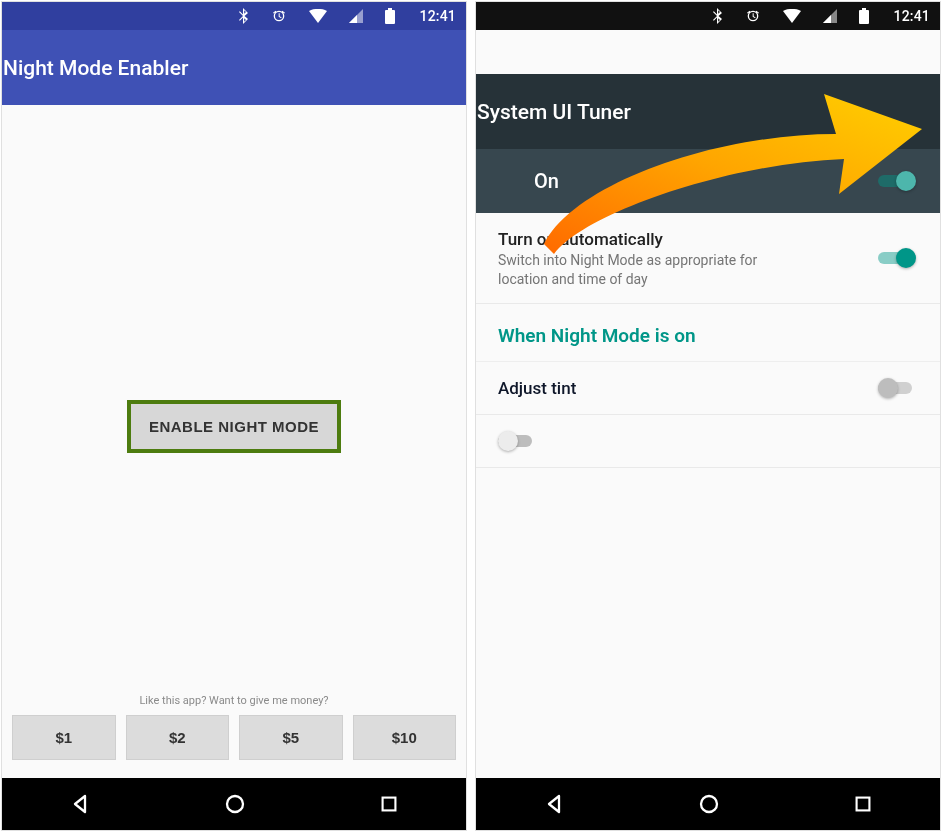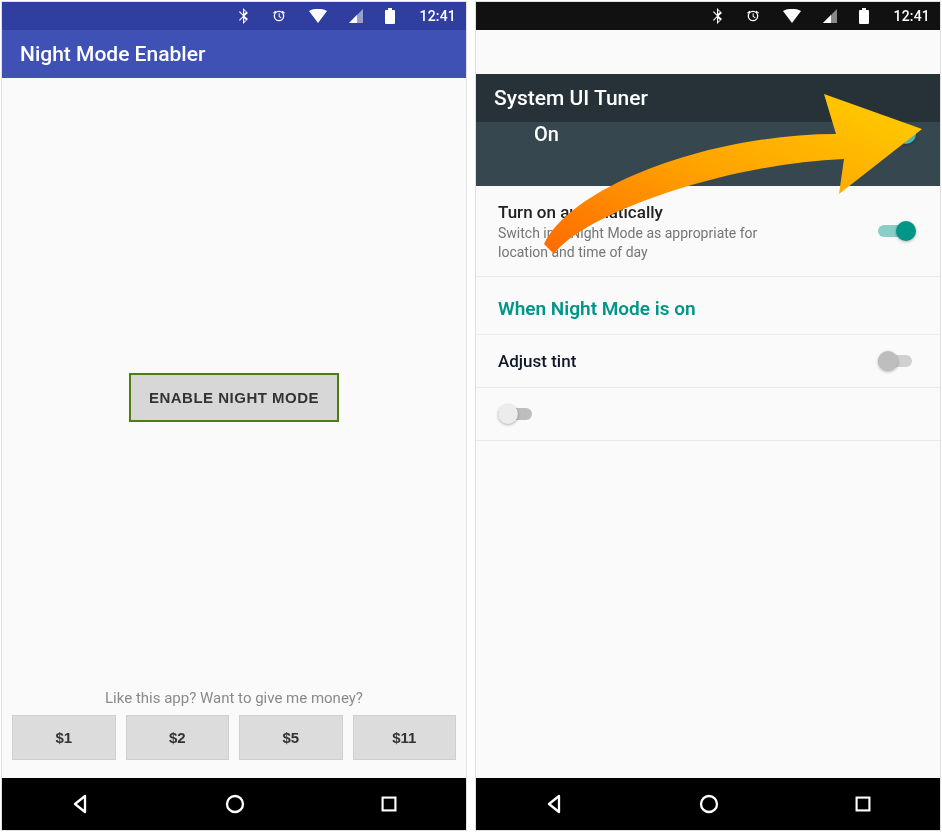--- a/index.html
+++ b/index.html
@@ -34,72 +34,72 @@
     color: #fff;
     font-size: 14px;
     font-weight: 500;
   }
   .sb-indigo { background: #303f9f; }
   .sb-dark   { background: #111111; }
   .statusbar svg { display:block; fill:#fff; }
   .time { margin-left: 2px; letter-spacing: .2px;}
   
   .appbar {
-    height: 48px;
-    display: flex;
-    align-items: center;
-    padding: 0 18px;
+    height: 75px;
+    display: flex;
+    align-items: center;
+    padding: 0 1px;
     color: #fff;
     font-size: 21px;
     font-weight: 500;
   }
   .ab-indigo { background: #3f51b5; }
   .ab-dark   { background: #263238; margin-top: 44px; }
   
   .left-body {
     flex: 1;
     display: flex;
     flex-direction: column;
     align-items: center;
     justify-content: space-between;
     background: #fafafa;
   }
   .center-btn {
     margin-top: 295px;
     padding: 14px 18px;
     background: #d7d7d7;
-    border: 2px solid #4d7c0f;
+    border: 4px solid #4d7c0f;
     font-size: 15px;
     font-weight: 600;
     letter-spacing: .5px;
     color: #333;
     cursor: pointer;
     text-align: right;
   }
   .bottom-area { width: 100%; text-align: center; padding-bottom: 10px; }
-  .like-text { color: #8a8a8a; font-size: 15px; margin: 14px 0 8px; }
+  .like-text { color: #8a8a8a; font-size: 11px; margin: 14px 0 8px; }
   .donate-row { display: flex; gap: 10px; padding: 0 10px 8px; }
   .donate-btn {
     flex: 1;
     padding: 13px 0;
     background: #dcdcdc;
     border: 1px solid #cfcfcf;
     font-size: 15px;
     font-weight: 600;
     color: #333;
     cursor: pointer;
   }
   
   .right-body { flex: 1; background: #fafafa; display:flex; flex-direction:column;}
   .on-row {
     background: #37474f;
     color: #fff;
     height: 64px;
     display: flex;
-    align-items: flex-start;
+    align-items: center;
     justify-content: space-between;
     padding: 0 22px 0 58px;
     font-size: 20px;
     font-weight: 500;
   }
   .list-item {
     padding: 14px 22px;
     border-bottom: 1px solid #e9e9e9;
     display: flex;
     align-items: center;
@@ -176,21 +176,21 @@
     <span>Night Mode Enabler</span>
   </div>
   <div class="left-body">
     <button class="center-btn">ENABLE NIGHT MODE</button>
     <div class="bottom-area">
       <div class="like-text">Like this app? Want to give me money?</div>
       <div class="donate-row">
         <button class="donate-btn">$1</button>
         <button class="donate-btn">$2</button>
         <button class="donate-btn">$5</button>
-        <button class="donate-btn">$11</button>
+        <button class="donate-btn">$10</button>
       </div>
     </div>
   </div>
   <div class="navbar">
     <svg width="24" height="24" viewBox="0 0 24 24">
         <path d="M17 4 7 12l10 8z" stroke-linejoin="round"></path>
       </svg>
     <svg width="24" height="24" viewBox="0 0 24 24">
         <circle cx="12" cy="12" r="8"></circle>
       </svg>

